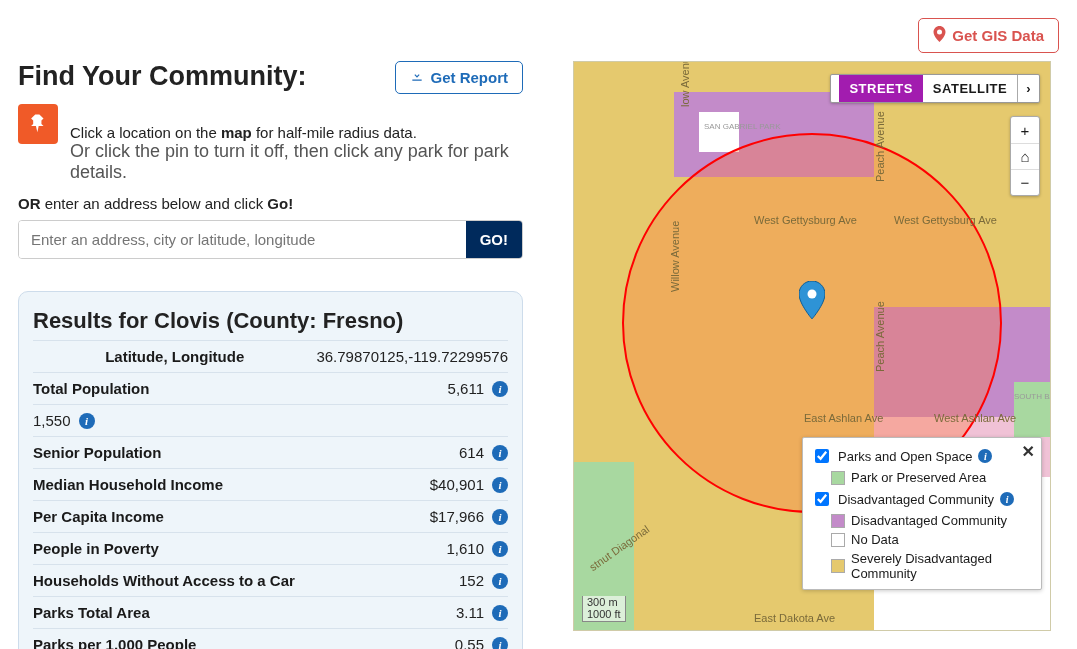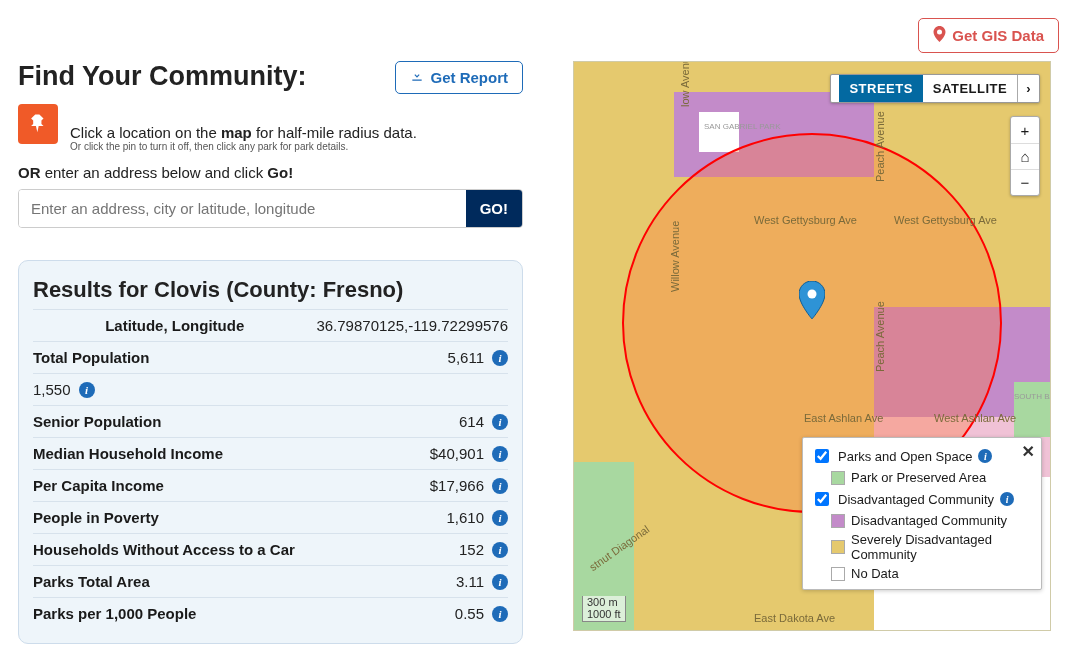--- a/index.html
+++ b/index.html
@@ -76,21 +76,21 @@
     width: 40px; height: 40px;
     background: #f05a28;
     border-radius: 4px;
     display: flex;
     align-items: center;
     justify-content: center;
     color: #fff;
     flex-shrink: 0;
   }
   .pin-text-main { font-size: 15px; color: #222; margin-top: 20px; }
-  .pin-text-sub  { font-size: 10px; color: #555; }
+  .pin-text-sub  { font-size: 18px; color: #555; }
   .or-line { font-size: 15px; color: #222; margin-bottom: 8px; }
   .search {
     display: flex;
     border: 1px solid var(--border);
     border-radius: 4px;
     overflow: hidden;
     margin-bottom: 32px;
   }
   .search input {
     flex: 1;
@@ -192,21 +192,21 @@
     background: #fff;
     box-shadow: 0 1px 3px rgba(0,0,0,.25);
   }
   .maptype div {
     padding: 6px 10px;
     font-size: 13px;
     font-weight: 700;
     letter-spacing: .5px;
     cursor: pointer;
   }
-  .maptype .active { background: #0369a1; color: #fff; margin-left: 8px; }
+  .maptype .active { background: #a21caf; color: #fff; margin-left: 8px; }
   .maptype .caret { border-left: 1px solid #aaa; padding: 6px 8px; font-weight:700; }
   .zoom-ctrl {
     position: absolute;
     top: 54px; right: 10px;
     display: flex;
     flex-direction: column;
     border: 1px solid #aaa;
     border-radius: 3px;
     overflow: hidden;
     background: #fff;
@@ -445,26 +445,26 @@
             <input type="checkbox" class="ck" checked="" style="">
             <span>Disadvantaged Community</span>
             <span class="info-icon">i</span>
           </div>
           <div id="legend-g2">
               <div class="lrow" style="padding-left: 20px;">
                 <span class="sw" style="background: rgb(195, 139, 201);"></span>
                 <span>Disadvantaged Community</span>
               </div>
               <div class="lrow" style="padding-left: 20px;">
+                <span class="sw" style="background: rgb(255, 255, 255);"></span>
+                <span>No Data</span>
+              </div>
+              <div class="lrow" style="padding-left: 20px;">
                 <span class="sw" style="background: rgb(229, 201, 110);"></span>
                 <span>Severely Disadvantaged Community</span>
-              </div>
-              <div class="lrow" style="padding-left: 20px;">
-                <span class="sw" style="background: rgb(255, 255, 255);"></span>
-                <span>No Data</span>
               </div>
             </div>
         </div>
 
       </div>
     </div>
   </div>
 </div>
 
 </body></html>

